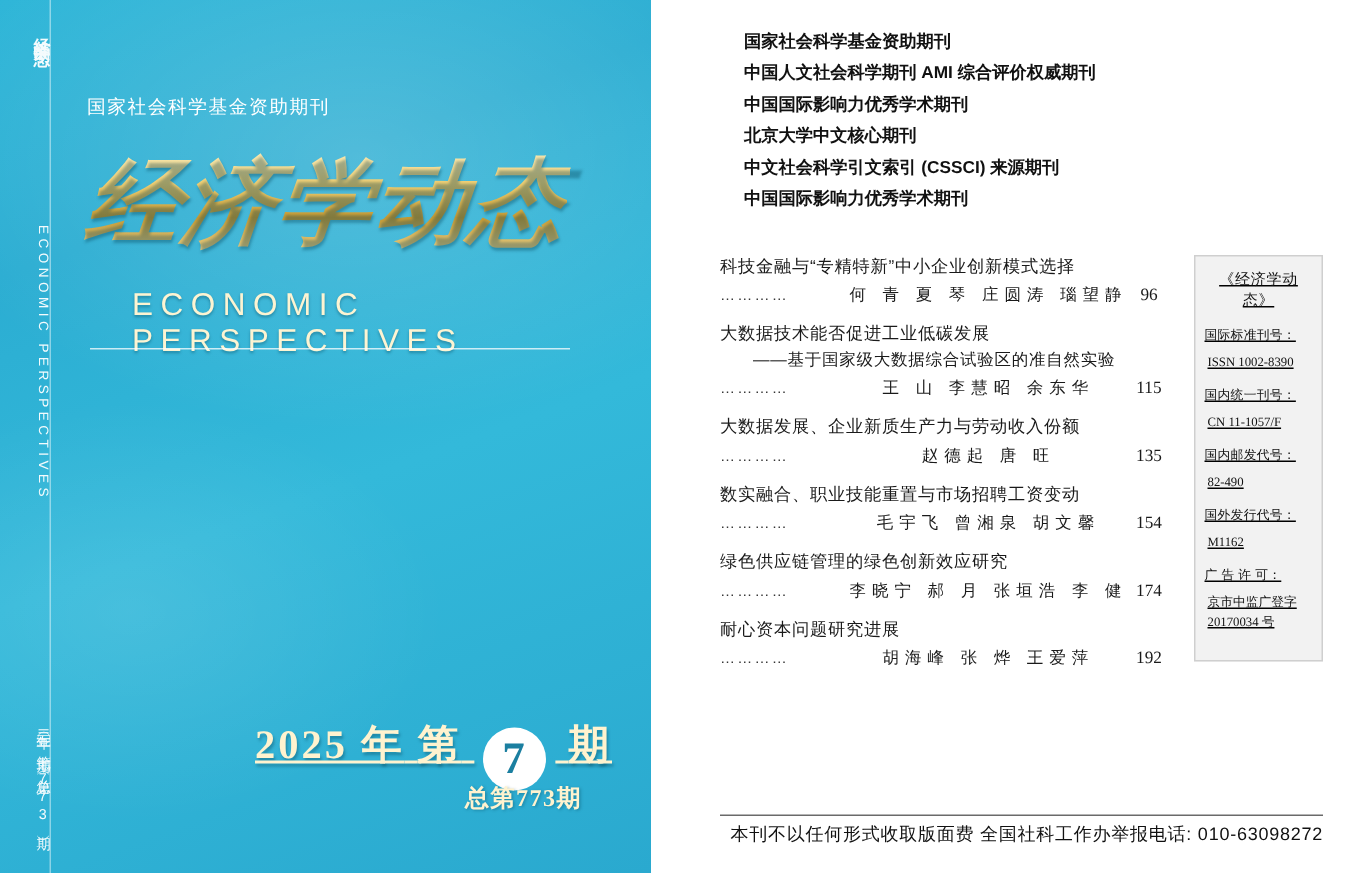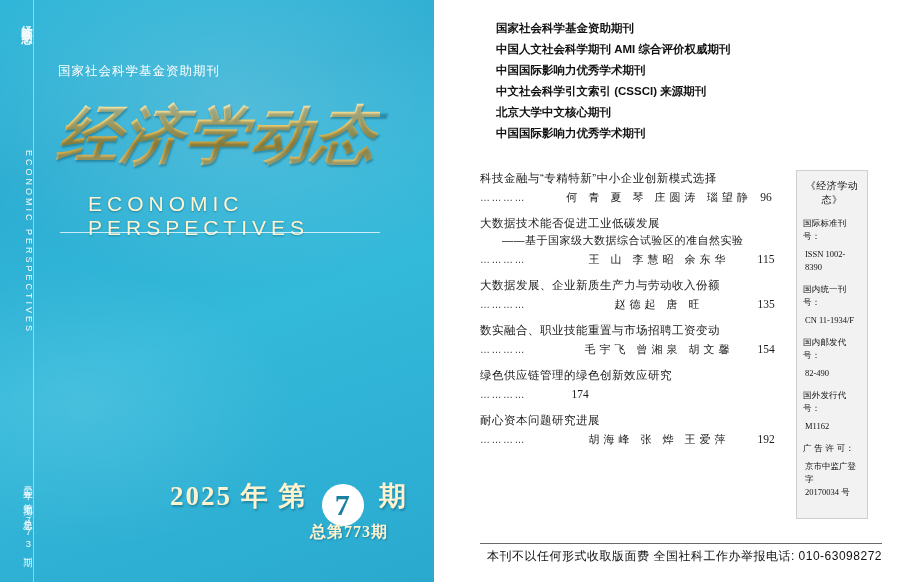--- a/index.html
+++ b/index.html
@@ -134,20 +134,21 @@
     left: 16px;
     right: 26px;
     top: 478px;
     text-align: right;
     font-family: "Liberation Serif", serif;
     font-size: 27px;
     font-weight: bold;
     color: #fff3cf;
     letter-spacing: 2px;
     text-shadow: 1px 2px 2px rgba(0,60,80,0.35);
+    text-decoration: underline;
   }
   .issue-num-circle {
     display: inline-block;
     width: 42px; height: 42px;
     line-height: 42px;
     border-radius: 50%;
     background: #ffffff;
     color: #1b7fa0;
     font-size: 30px;
     font-weight: bold;
@@ -245,25 +246,26 @@
     text-align: center;
     font-family: "Liberation Serif", serif;
     font-size: 11.5px;
   }
 
   
   .infobox {
     position: absolute;
     left: 362px;
     top: 170px;
-    width: 72px;
+    width: 86px;
     border: 1px solid #cfcfcf;
     background: #f2f2f2;
     box-sizing: border-box;
     padding: 8px 6px 10px 6px;
+    text-decoration: underline;
   }
   .infobox-title {
     font-size: 10px;
     text-align: center;
     color: #111;
     margin-bottom: 10px;
     letter-spacing: 0.5px;
   }
   .info-item { margin-bottom: 9px; }
   .info-label {
@@ -341,22 +343,22 @@
 
   <div class="divider"></div>
 
   <div class="toc">
 
     <div class="awards">
       <ul>
         <li>国家社会科学基金资助期刊</li>
         <li>中国人文社会科学期刊 AMI 综合评价权威期刊</li>
         <li>中国国际影响力优秀学术期刊</li>
+        <li>北京大学中文核心期刊</li>
         <li>中文社会科学引文索引 (CSSCI) 来源期刊</li>
-        <li>北京大学中文核心期刊</li>
         <li>中国国际影响力优秀学术期刊</li>
       </ul>
     </div>
 
     <div class="toc-body">
 
       <div class="toc-entry">
         <div class="toc-title">科技金融与“专精特新”中小企业创新模式选择</div>
         <div class="toc-auth-row">
           <span class="dots">…………</span>
@@ -390,20 +392,21 @@
           <span class="dots">…………</span>
           <span class="authors">毛宇飞 曾湘泉 胡文馨</span>
           <span class="page-no">154</span>
         </div>
       </div>
 
       <div class="toc-entry">
         <div class="toc-title">绿色供应链管理的绿色创新效应研究</div>
         <div class="toc-auth-row">
           <span class="dots">…………</span>
+          <span class="authors">李晓宁 郝 月 张垣浩 李 健</span>
           <span class="page-no">174</span>
         </div>
       </div>
 
       <div class="toc-entry">
         <div class="toc-title">耐心资本问题研究进展</div>
         <div class="toc-auth-row">
           <span class="dots">…………</span>
           <span class="authors">胡海峰 张 烨 王爱萍</span>
           <span class="page-no">192</span>
@@ -414,21 +417,21 @@
 
     <div class="infobox">
       <div class="infobox-title">《经济学动态》</div>
 
       <div class="info-item">
         <div class="info-label">国际标准刊号：</div>
         <div class="info-value">ISSN 1002-8390</div>
       </div>
       <div class="info-item">
         <div class="info-label">国内统一刊号：</div>
-        <div class="info-value">CN 11-1934/F</div>
+        <div class="info-value">CN 11-1057/F</div>
       </div>
       <div class="info-item">
         <div class="info-label">国内邮发代号：</div>
         <div class="info-value">82-490</div>
       </div>
       <div class="info-item">
         <div class="info-label">国外发行代号：</div>
         <div class="info-value">M1162</div>
       </div>
       <div class="info-item">

